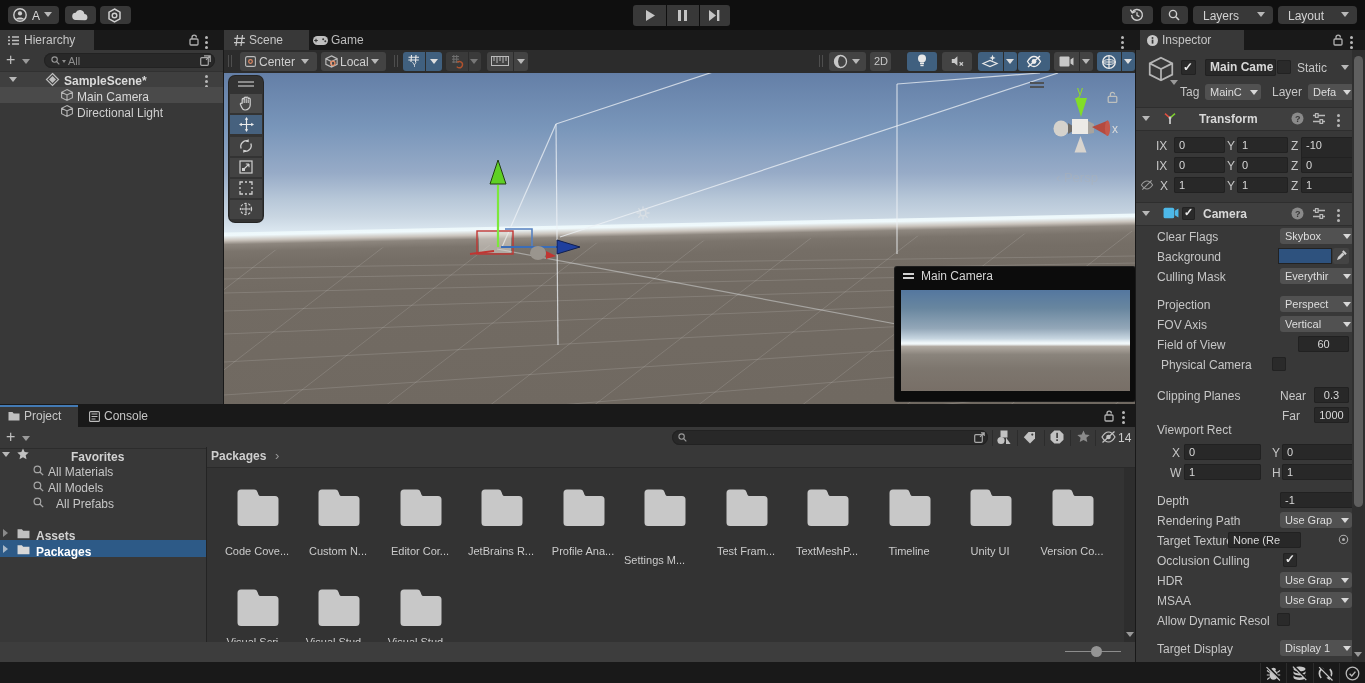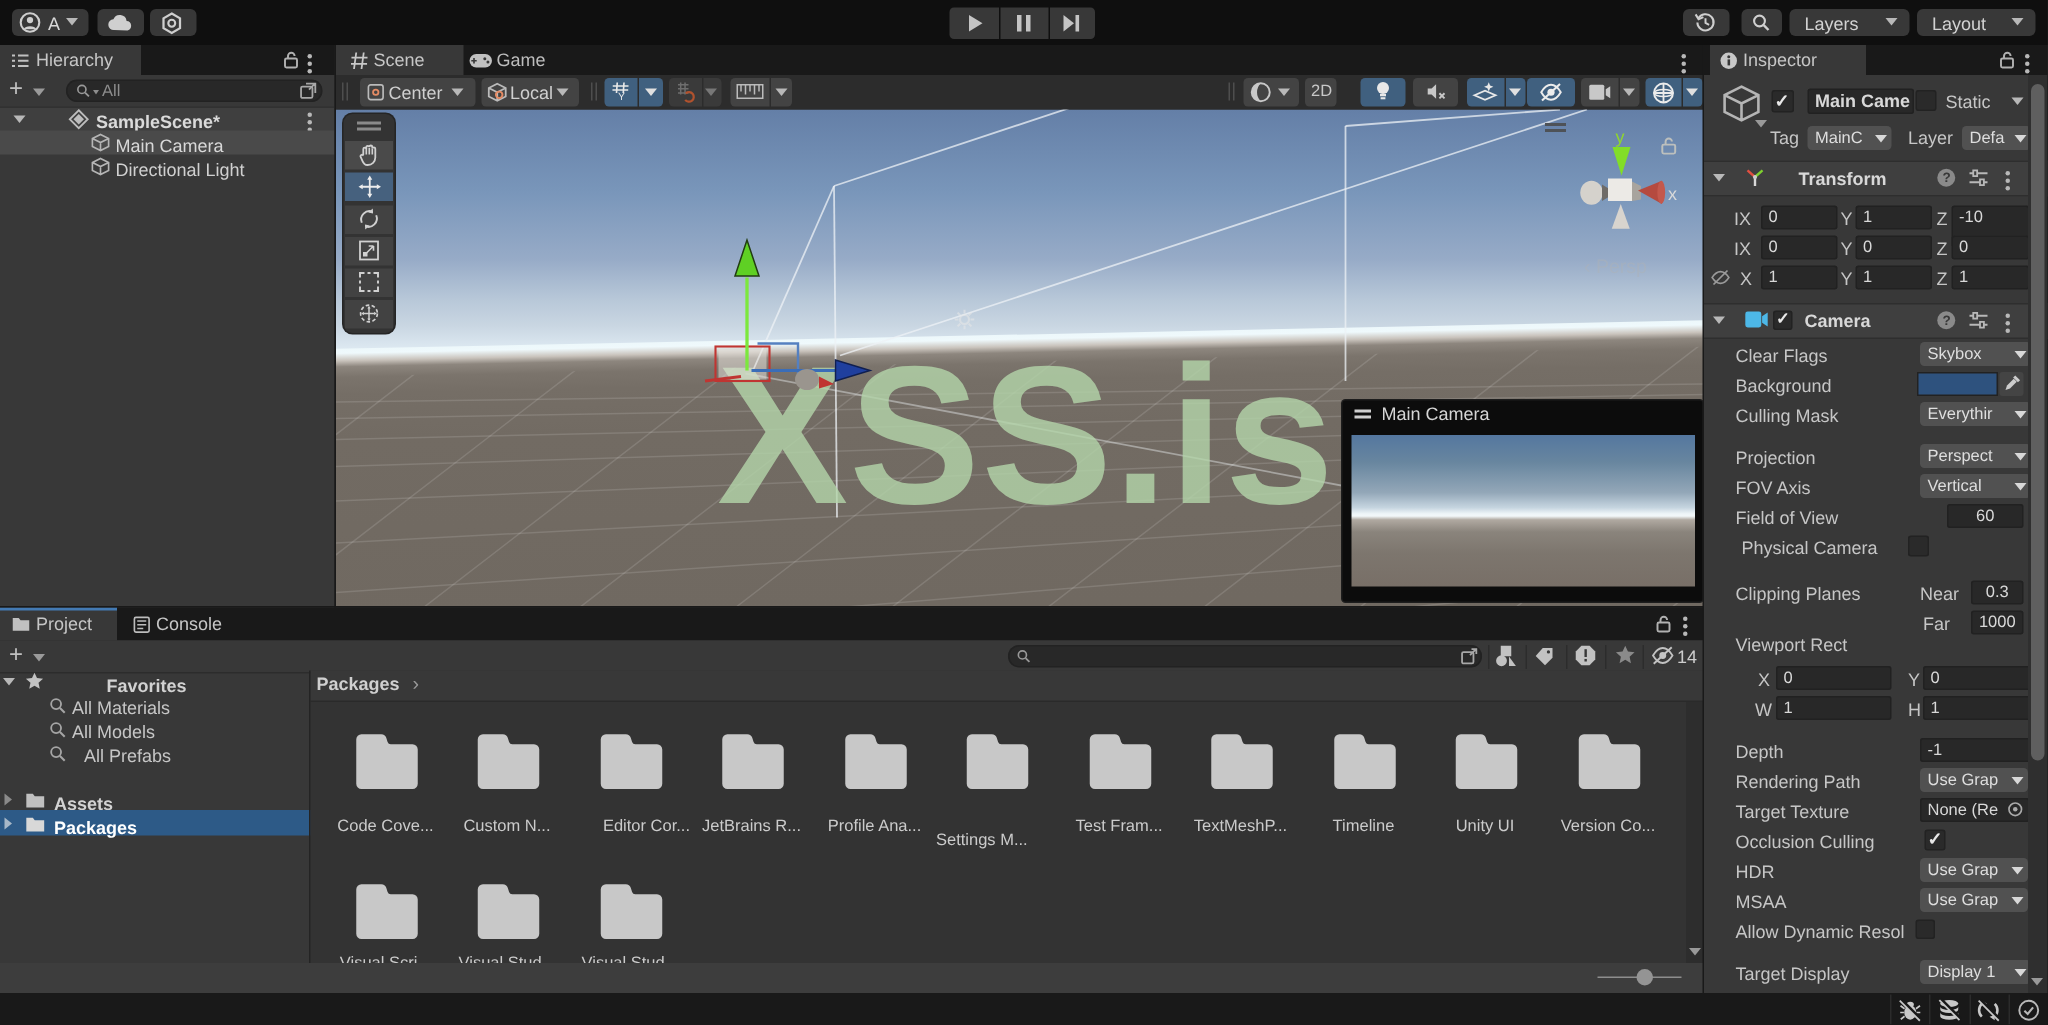--- a/index.html
+++ b/index.html
@@ -291,22 +291,20 @@
       <path d="M278 174 L332 51"></path>
       <path d="M332 51 L492 -2"></path>
       <path d="M332 51 L334 272"></path>
       <path d="M336 164 L834 0"></path>
       <path d="M673 11 L673 181"></path>
       <path d="M673 11 L816 0"></path>
       <path d="M273 176 L688 254" stroke-opacity="0.42"></path>
     </g>
   </svg>
 
-  <div class="abs" style="left:254px;top:151px;font-family:'Liberation Sans',sans-serif;font-weight:bold;
-       font-size:131px;line-height:131px;color:rgba(180,214,170,0.8);letter-spacing:0.7px;">XSS.is</div>
 
   <svg style="left:0;top:0;" width="912" height="331" viewBox="0 0 912 331">
     <rect x="255" y="160" width="32" height="20" fill="#e8e4de" fill-opacity="0.5"></rect>
     <rect x="253" y="158" width="36" height="23" fill="none" stroke="#c03532" stroke-width="1.4"></rect>
     <path d="M281 156 L308 156 L308 178" fill="none" stroke="#5580c0" stroke-width="1.6"></path>
     <path d="M274 174 L274 112" stroke="#7ce83d" stroke-width="2.2"></path>
     <path d="M274 87 L266 111 L282 111 Z" fill="#5fd024" stroke="#223d12" stroke-width="1"></path>
     <path d="M277 174 L333 174" stroke="#3a6db8" stroke-width="2"></path>
     <path d="M356 174 L333 167 L333 181 Z" fill="#1f3f9e" stroke="#101f50" stroke-width="1"></path>
     <path d="M270 178 L246 181" stroke="#c03532" stroke-width="2"></path>
@@ -495,21 +493,21 @@
       <path d="M2.5 35.5 V6 a3.5 3.5 0 0 1 3.5 -3.5 H19.2 a3.5 3.5 0 0 1 3.3 2.4 l0.9 2.7 a2.2 2.2 0 0 0 2.1 1.5 H40 a3.5 3.5 0 0 1 3.5 3.5 V35.5 a3.5 3.5 0 0 1 -3.5 3.5 H6 a3.5 3.5 0 0 1 -3.5 -3.5Z" fill="#c8c8c8"></path>
     </svg>
 <div class="lbl" style="left:217px;top:545px;width:80px;text-align:center;font-size:11px;color:#cbcbcb;">Code Cove...</div>
 <svg style="left:316px;top:487px;" width="46" height="40" viewBox="0 0 46 40">
       <path d="M2.5 35.5 V6 a3.5 3.5 0 0 1 3.5 -3.5 H19.2 a3.5 3.5 0 0 1 3.3 2.4 l0.9 2.7 a2.2 2.2 0 0 0 2.1 1.5 H40 a3.5 3.5 0 0 1 3.5 3.5 V35.5 a3.5 3.5 0 0 1 -3.5 3.5 H6 a3.5 3.5 0 0 1 -3.5 -3.5Z" fill="#c8c8c8"></path>
     </svg>
 <div class="lbl" style="left:298px;top:545px;width:80px;text-align:center;font-size:11px;color:#cbcbcb;">Custom N...</div>
 <svg style="left:398px;top:487px;" width="46" height="40" viewBox="0 0 46 40">
       <path d="M2.5 35.5 V6 a3.5 3.5 0 0 1 3.5 -3.5 H19.2 a3.5 3.5 0 0 1 3.3 2.4 l0.9 2.7 a2.2 2.2 0 0 0 2.1 1.5 H40 a3.5 3.5 0 0 1 3.5 3.5 V35.5 a3.5 3.5 0 0 1 -3.5 3.5 H6 a3.5 3.5 0 0 1 -3.5 -3.5Z" fill="#c8c8c8"></path>
     </svg>
-<div class="lbl" style="left:380px;top:545px;width:80px;text-align:right;font-size:11px;color:#cbcbcb;">Editor Cor...</div>
+<div class="lbl" style="left:380px;top:545px;width:80px;text-align:center;font-size:11px;color:#cbcbcb;">Editor Cor...</div>
 <svg style="left:479px;top:487px;" width="46" height="40" viewBox="0 0 46 40">
       <path d="M2.5 35.5 V6 a3.5 3.5 0 0 1 3.5 -3.5 H19.2 a3.5 3.5 0 0 1 3.3 2.4 l0.9 2.7 a2.2 2.2 0 0 0 2.1 1.5 H40 a3.5 3.5 0 0 1 3.5 3.5 V35.5 a3.5 3.5 0 0 1 -3.5 3.5 H6 a3.5 3.5 0 0 1 -3.5 -3.5Z" fill="#c8c8c8"></path>
     </svg>
 <div class="lbl" style="left:461px;top:545px;width:80px;text-align:center;font-size:11px;color:#cbcbcb;">JetBrains R...</div>
 <svg style="left:561px;top:487px;" width="46" height="40" viewBox="0 0 46 40">
       <path d="M2.5 35.5 V6 a3.5 3.5 0 0 1 3.5 -3.5 H19.2 a3.5 3.5 0 0 1 3.3 2.4 l0.9 2.7 a2.2 2.2 0 0 0 2.1 1.5 H40 a3.5 3.5 0 0 1 3.5 3.5 V35.5 a3.5 3.5 0 0 1 -3.5 3.5 H6 a3.5 3.5 0 0 1 -3.5 -3.5Z" fill="#c8c8c8"></path>
     </svg>
 <div class="lbl" style="left:543px;top:545px;width:80px;text-align:center;font-size:11px;color:#cbcbcb;">Profile Ana...</div>
 <svg style="left:642px;top:487px;" width="46" height="40" viewBox="0 0 46 40">
       <path d="M2.5 35.5 V6 a3.5 3.5 0 0 1 3.5 -3.5 H19.2 a3.5 3.5 0 0 1 3.3 2.4 l0.9 2.7 a2.2 2.2 0 0 0 2.1 1.5 H40 a3.5 3.5 0 0 1 3.5 3.5 V35.5 a3.5 3.5 0 0 1 -3.5 3.5 H6 a3.5 3.5 0 0 1 -3.5 -3.5Z" fill="#c8c8c8"></path>
@@ -691,21 +689,21 @@
 <div class="fld" style="left:1282px;top:444px;width:70px;height:16px;">0</div>
 <div class="lbl" style="left:1170px;top:466px;">W</div>
 <div class="fld" style="left:1184px;top:464px;width:72px;height:16px;">1</div>
 <div class="lbl" style="left:1272px;top:466px;">H</div>
 <div class="fld" style="left:1282px;top:464px;width:70px;height:16px;">1</div>
 <div class="lbl" style="left:1157px;top:494px;">Depth</div>
 <div class="fld" style="left:1280px;top:492px;width:69px;height:16px;">-1</div>
 <div class="lbl" style="left:1157px;top:514px;">Rendering Path</div>
 <div class="dd" style="left:1280px;top:512px;width:67px;height:16px;">Use Grap<span class="ar"></span></div>
 <div class="lbl" style="left:1157px;top:534px;">Target Texture</div>
-<div class="fld" style="left:1280px;top:532px;width:68px;height:16px;">None (Re</div>
+<div class="fld" style="left:1228px;top:532px;width:68px;height:16px;">None (Re</div>
 <svg style="left:1338px;top:534px;" width="11" height="11" viewBox="0 0 11 11">
   <circle cx="5.5" cy="5.5" r="4.2" fill="none" stroke="#aaa" stroke-width="1.1"></circle>
   <circle cx="5.5" cy="5.5" r="1.5" fill="#aaa"></circle>
 </svg>
 <div class="lbl" style="left:1157px;top:554px;">Occlusion Culling</div>
 <div class="cb" style="left:1283px;top:553px;width:14px;height:14px;"></div>
 <div class="chk" style="left:1285px;top:552px;font-size:12px;">✓</div>
 <div class="lbl" style="left:1157px;top:574px;">HDR</div>
 <div class="dd" style="left:1280px;top:572px;width:67px;height:16px;">Use Grap<span class="ar"></span></div>
 <div class="lbl" style="left:1157px;top:594px;">MSAA</div>

